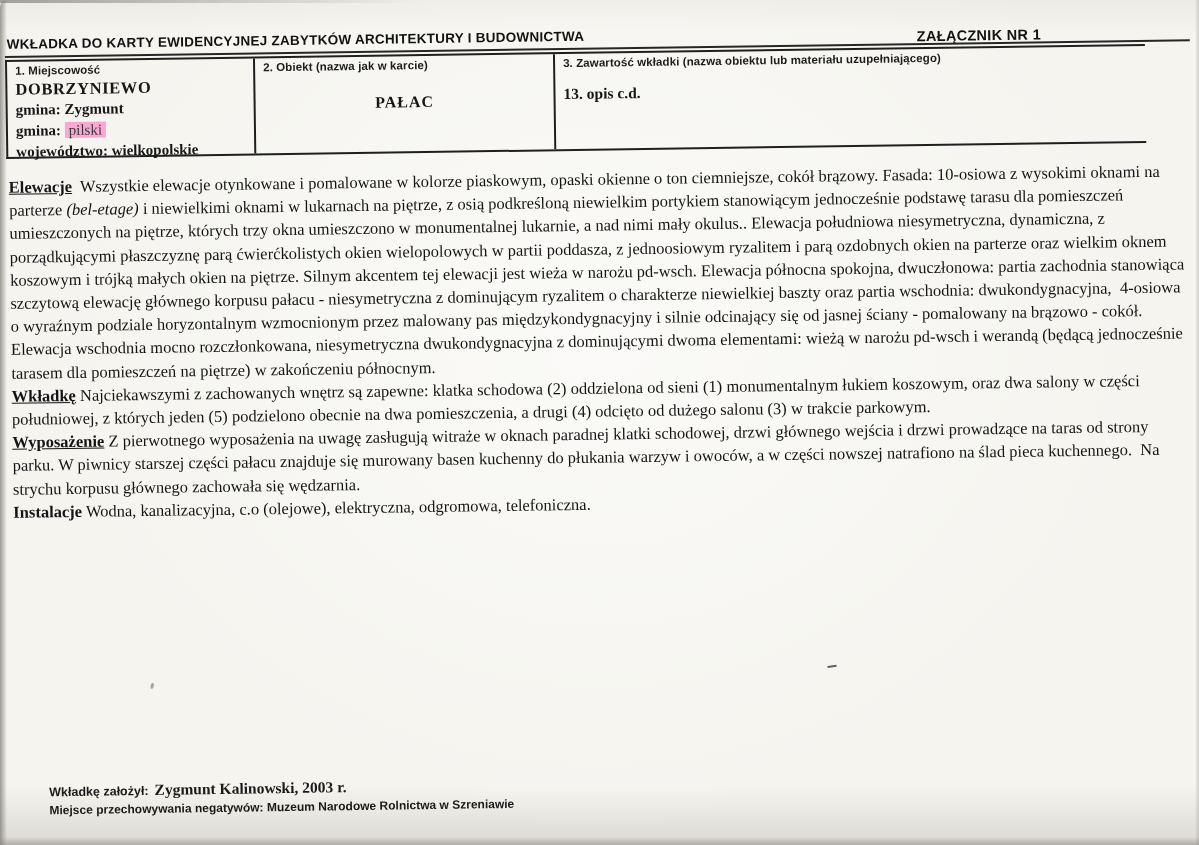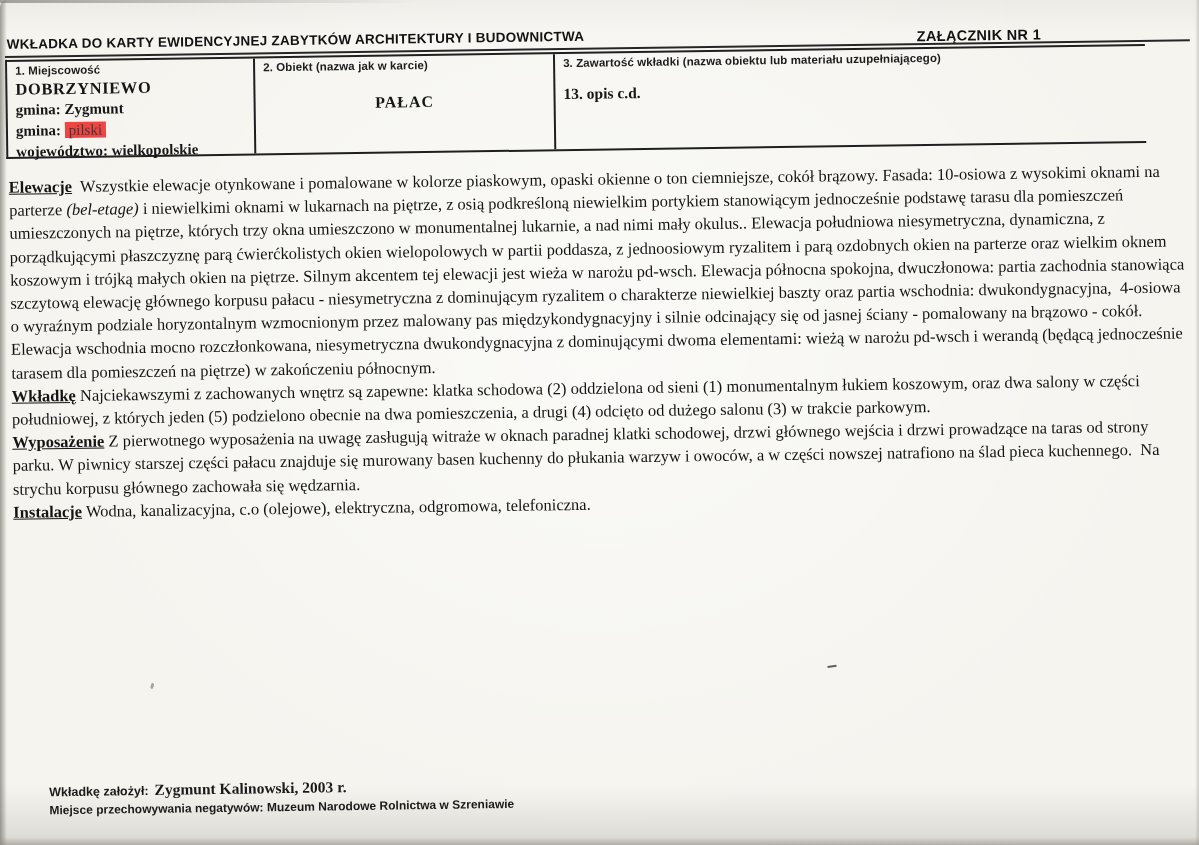--- a/index.html
+++ b/index.html
@@ -45,30 +45,30 @@
   }
   .cell{box-sizing:border-box;padding:3px 8px 2px 8px;}
   .cell-1{width:248px;border-right:2px solid #1f1f1f;}
   .cell-2{width:300px;border-right:2px solid #1f1f1f;}
   .cell-3{flex:1;}
   .cell-label{font-size:11.5px;font-weight:bold;color:#1c1c1c;letter-spacing:.1px;
     font-family:"Liberation Sans",sans-serif;}
   .serif{font-family:"Liberation Serif",serif;}
   .city-name{font-size:16.5px;font-weight:bold;letter-spacing:.6px;margin-top:2px;line-height:21px;}
   .admin-line{font-size:15px;font-weight:bold;line-height:21px;}
-  .val-highlight{font-weight:normal;background:#ef4444;padding:0 4px;color:#3a3a3a;}
+  .val-highlight{font-weight:normal;background:#f9a8d4;padding:0 4px;color:#3a3a3a;}
   .object-name{font-size:16px;font-weight:bold;text-align:center;letter-spacing:1px;margin-top:22px;}
   .content-value{font-size:15.5px;font-weight:bold;margin-top:16px;}
 
   .body-text{
     position:absolute;left:12px;top:176px;width:1178px;
     font-family:"Liberation Serif",serif;font-size:16.5px;line-height:23.2px;color:#141414;
   }
   .body-text p{margin:0;white-space:pre-wrap;}
-  .sec-head{font-weight:bold;text-decoration:underline;}
+  .sec-head{font-weight:bold;}
   .sec-head.u{text-decoration:underline;}
   .it{font-style:italic;}
 
   .footer{position:absolute;left:44px;top:783px;}
   .footer-line1{font-size:12.5px;font-weight:bold;color:#1a1a1a;}
   .founder-name{font-family:"Liberation Serif",serif;font-size:15.5px;font-weight:bold;margin-left:6px;}
   .footer-line2{font-size:12px;font-weight:bold;color:#1a1a1a;margin-top:3px;}
 
   .speck-dash{position:absolute;left:824px;top:677px;width:9px;height:2px;background:#5f5f5f;transform:rotate(-7deg);}
   .speck-comma{position:absolute;left:147px;top:685px;width:3px;height:6px;background:#787872;border-radius:45%;transform:rotate(14deg);opacity:.65;}

